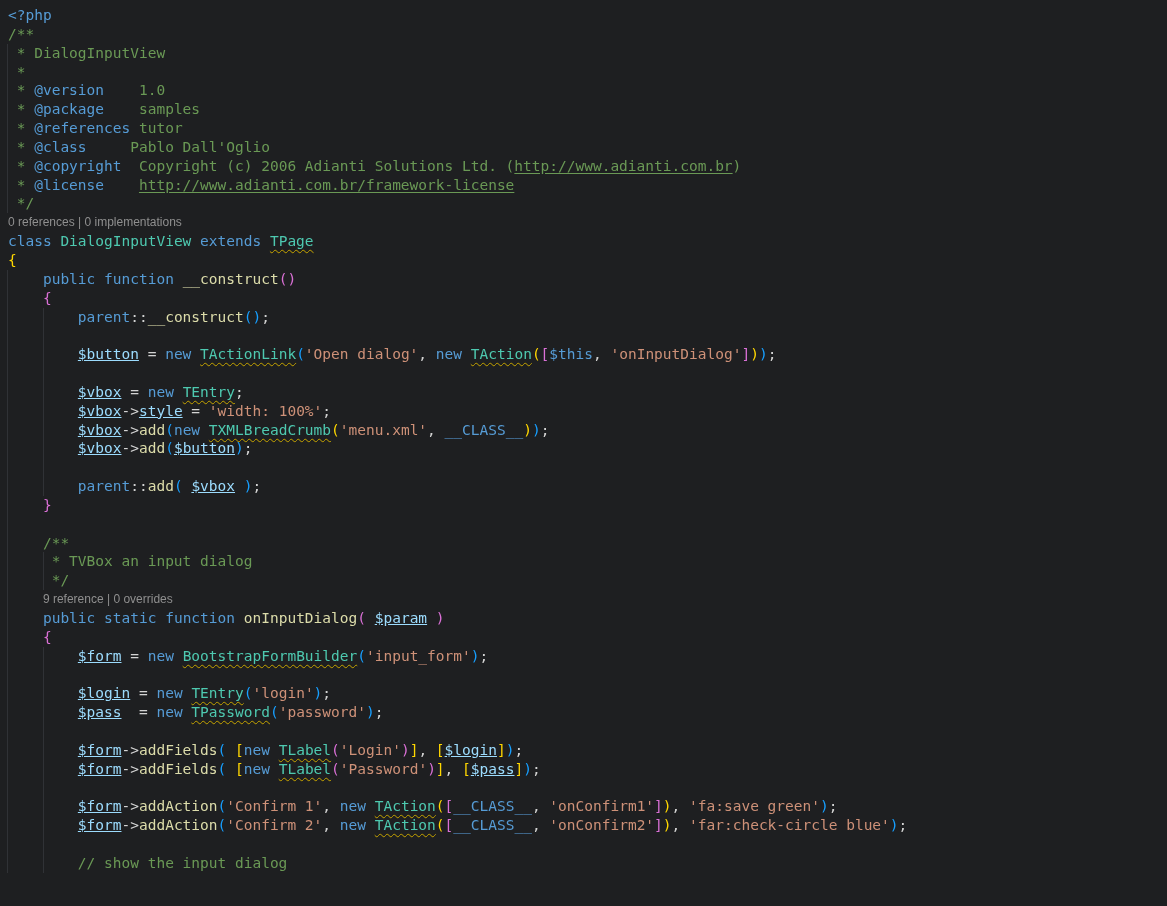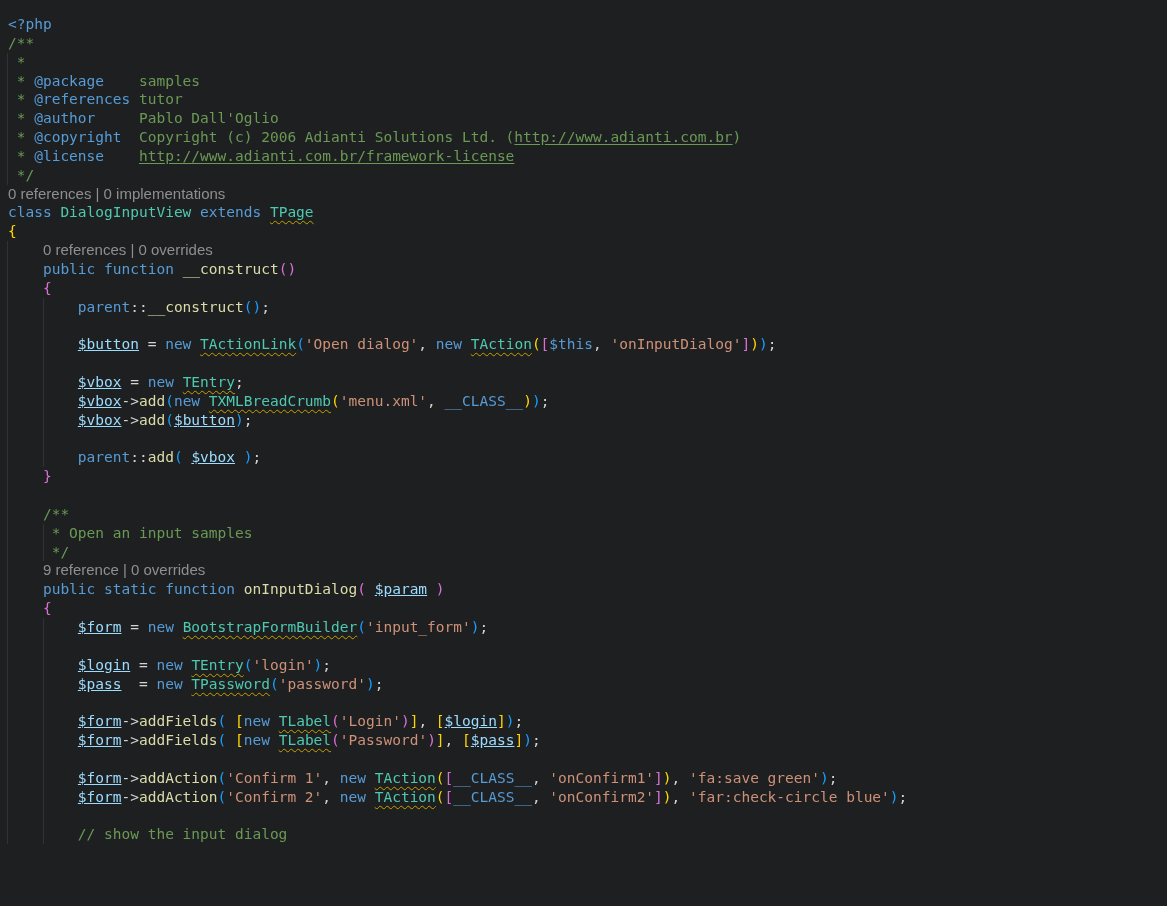--- a/index.html
+++ b/index.html
@@ -3,34 +3,34 @@
 <meta charset="utf-8">
 <style>
   html, body { margin: 0; padding: 0; }
   body {
     width: 1167px; height: 906px; overflow: hidden;
     font-family: "DejaVu Sans Mono", monospace;
   }
   #editor {
     position: relative;
     width: 1167px; height: 906px;
-    padding-top: 15px;
+    padding-top: 6px;
     box-sizing: border-box;
   }
   .line {
     position: relative;
     height: 18.85px;
     line-height: 18.85px;
     white-space: pre;
     font-size: 14.5px;
     padding-left: 8px;
   }
   .line.lens {
     font-family: "Liberation Sans", sans-serif;
-    font-size: 15px;
+    font-size: 12px;
     color: var(--lens);
   }
   .guide {
     position: absolute;
     top: 0; bottom: 0;
     width: 1px;
     background: var(--guide);
   }
   .tok-kw  { color: var(--kw); }
   .tok-cls { color: var(--cls); }
@@ -49,46 +49,48 @@
   .tok-b2  { color: var(--b2); }
   .tok-b3  { color: var(--b3); }
   .lens-link { cursor: pointer; }
 </style>
 </head>
 <body style="background: rgb(30, 31, 33);">
 
 <div id="editor">
     <div class="line"><span class="tok-kw">&lt;?php</span></div>
     <div class="line"><span class="tok-com">/**</span></div>
+    <div class="line"><span class="guide" style="left: 7px;"></span><span class="tok-com"> * DialogInputView</span></div>
     <div class="line"><span class="guide" style="left: 7px;"></span><span class="tok-com"> *</span></div>
+    <div class="line"><span class="guide" style="left: 7px;"></span><span class="tok-com"> * </span><span class="tok-tag">@version</span><span class="tok-com">    1.0</span></div>
     <div class="line"><span class="guide" style="left: 7px;"></span><span class="tok-com"> * </span><span class="tok-tag">@package</span><span class="tok-com">    samples</span></div>
     <div class="line"><span class="guide" style="left: 7px;"></span><span class="tok-com"> * </span><span class="tok-tag">@references</span><span class="tok-com"> tutor</span></div>
-    <div class="line"><span class="guide" style="left: 7px;"></span><span class="tok-com"> * </span><span class="tok-tag">@author</span><span class="tok-com">     Pablo Dall'Oglio</span></div>
+    <div class="line"><span class="guide" style="left: 7px;"></span><span class="tok-com"> * </span><span class="tok-tag">@class</span><span class="tok-com">     Pablo Dall'Oglio</span></div>
     <div class="line"><span class="guide" style="left: 7px;"></span><span class="tok-com"> * </span><span class="tok-tag">@copyright</span><span class="tok-com">  Copyright (c) 2006 Adianti Solutions Ltd. (</span><span class="tok-comu">http://www.adianti.com.br</span><span class="tok-com">)</span></div>
     <div class="line"><span class="guide" style="left: 7px;"></span><span class="tok-com"> * </span><span class="tok-tag">@license</span><span class="tok-com">    </span><span class="tok-comu">http://www.adianti.com.br/framework-license</span></div>
     <div class="line"><span class="guide" style="left: 7px;"></span><span class="tok-com"> */</span></div>
     <div class="line lens"><span class="lens-link" style="padding-left: 0px;">0 references | 0 implementations</span></div>
     <div class="line"><span class="tok-kw">class</span><span class="tok-pun"> </span><span class="tok-cls">DialogInputView</span><span class="tok-pun"> </span><span class="tok-kw">extends</span><span class="tok-pun"> </span><span class="tok-clsq">TPage</span></div>
     <div class="line"><span class="tok-b1">{</span></div>
-    <div class="line lens"><span class="guide" style="left: 7px;"></span><span class="lens-link" style="padding-left: 34.92px;">0 references | 0 overrides</span></div>
     <div class="line"><span class="guide" style="left: 7px;"></span><span class="tok-pun">    </span><span class="tok-kw">public</span><span class="tok-pun"> </span><span class="tok-kw">function</span><span class="tok-pun"> </span><span class="tok-fn">__construct</span><span class="tok-b2">()</span></div>
     <div class="line"><span class="guide" style="left: 7px;"></span><span class="tok-pun">    </span><span class="tok-b2">{</span></div>
     <div class="line"><span class="guide" style="left: 7px;"></span><span class="guide" style="left: 43px;"></span><span class="tok-pun">        </span><span class="tok-kw">parent</span><span class="tok-pun">::</span><span class="tok-fn">__construct</span><span class="tok-b3">()</span><span class="tok-pun">;</span></div>
     <div class="line"><span class="guide" style="left: 7px;"></span><span class="guide" style="left: 43px;"></span></div>
     <div class="line"><span class="guide" style="left: 7px;"></span><span class="guide" style="left: 43px;"></span><span class="tok-pun">        </span><span class="tok-var">$button</span><span class="tok-pun"> = </span><span class="tok-kw">new</span><span class="tok-pun"> </span><span class="tok-clsq">TActionLink</span><span class="tok-b3">(</span><span class="tok-str">'Open dialog'</span><span class="tok-pun">, </span><span class="tok-kw">new</span><span class="tok-pun"> </span><span class="tok-clsq">TAction</span><span class="tok-b1">(</span><span class="tok-b2">[</span><span class="tok-kw">$this</span><span class="tok-pun">, </span><span class="tok-str">'onInputDialog'</span><span class="tok-b2">]</span><span class="tok-b1">)</span><span class="tok-b3">)</span><span class="tok-pun">;</span></div>
     <div class="line"><span class="guide" style="left: 7px;"></span><span class="guide" style="left: 43px;"></span></div>
     <div class="line"><span class="guide" style="left: 7px;"></span><span class="guide" style="left: 43px;"></span><span class="tok-pun">        </span><span class="tok-var">$vbox</span><span class="tok-pun"> = </span><span class="tok-kw">new</span><span class="tok-pun"> </span><span class="tok-clsq">TEntry</span><span class="tok-pun">;</span></div>
+    <div class="line"><span class="guide" style="left: 7px;"></span><span class="guide" style="left: 43px;"></span><span class="tok-pun">        </span><span class="tok-var">$vbox</span><span class="tok-pun">-&gt;</span><span class="tok-var">style</span><span class="tok-pun"> = </span><span class="tok-str">'width: 100%'</span><span class="tok-pun">;</span></div>
     <div class="line"><span class="guide" style="left: 7px;"></span><span class="guide" style="left: 43px;"></span><span class="tok-pun">        </span><span class="tok-var">$vbox</span><span class="tok-pun">-&gt;</span><span class="tok-fn">add</span><span class="tok-b3">(</span><span class="tok-kw">new</span><span class="tok-pun"> </span><span class="tok-clsq">TXMLBreadCrumb</span><span class="tok-b1">(</span><span class="tok-str">'menu.xml'</span><span class="tok-pun">, </span><span class="tok-kw">__CLASS__</span><span class="tok-b1">)</span><span class="tok-b3">)</span><span class="tok-pun">;</span></div>
     <div class="line"><span class="guide" style="left: 7px;"></span><span class="guide" style="left: 43px;"></span><span class="tok-pun">        </span><span class="tok-var">$vbox</span><span class="tok-pun">-&gt;</span><span class="tok-fn">add</span><span class="tok-b3">(</span><span class="tok-var">$button</span><span class="tok-b3">)</span><span class="tok-pun">;</span></div>
     <div class="line"><span class="guide" style="left: 7px;"></span><span class="guide" style="left: 43px;"></span></div>
     <div class="line"><span class="guide" style="left: 7px;"></span><span class="guide" style="left: 43px;"></span><span class="tok-pun">        </span><span class="tok-kw">parent</span><span class="tok-pun">::</span><span class="tok-fn">add</span><span class="tok-b3">(</span><span class="tok-pun"> </span><span class="tok-var">$vbox</span><span class="tok-pun"> </span><span class="tok-b3">)</span><span class="tok-pun">;</span></div>
     <div class="line"><span class="guide" style="left: 7px;"></span><span class="tok-pun">    </span><span class="tok-b2">}</span></div>
     <div class="line"><span class="guide" style="left: 7px;"></span></div>
     <div class="line"><span class="guide" style="left: 7px;"></span><span class="tok-com">    /**</span></div>
-    <div class="line"><span class="guide" style="left: 7px;"></span><span class="guide" style="left: 43px;"></span><span class="tok-com">     * Open an input samples</span></div>
+    <div class="line"><span class="guide" style="left: 7px;"></span><span class="guide" style="left: 43px;"></span><span class="tok-com">     * TVBox an input dialog</span></div>
     <div class="line"><span class="guide" style="left: 7px;"></span><span class="guide" style="left: 43px;"></span><span class="tok-com">     */</span></div>
     <div class="line lens"><span class="guide" style="left: 7px;"></span><span class="lens-link" style="padding-left: 34.92px;">9 reference | 0 overrides</span></div>
     <div class="line"><span class="guide" style="left: 7px;"></span><span class="tok-pun">    </span><span class="tok-kw">public</span><span class="tok-pun"> </span><span class="tok-kw">static</span><span class="tok-pun"> </span><span class="tok-kw">function</span><span class="tok-pun"> </span><span class="tok-fn">onInputDialog</span><span class="tok-b2">(</span><span class="tok-pun"> </span><span class="tok-var">$param</span><span class="tok-pun"> </span><span class="tok-b2">)</span></div>
     <div class="line"><span class="guide" style="left: 7px;"></span><span class="tok-pun">    </span><span class="tok-b2">{</span></div>
     <div class="line"><span class="guide" style="left: 7px;"></span><span class="guide" style="left: 43px;"></span><span class="tok-pun">        </span><span class="tok-var">$form</span><span class="tok-pun"> = </span><span class="tok-kw">new</span><span class="tok-pun"> </span><span class="tok-clsq">BootstrapFormBuilder</span><span class="tok-b3">(</span><span class="tok-str">'input_form'</span><span class="tok-b3">)</span><span class="tok-pun">;</span></div>
     <div class="line"><span class="guide" style="left: 7px;"></span><span class="guide" style="left: 43px;"></span></div>
     <div class="line"><span class="guide" style="left: 7px;"></span><span class="guide" style="left: 43px;"></span><span class="tok-pun">        </span><span class="tok-var">$login</span><span class="tok-pun"> = </span><span class="tok-kw">new</span><span class="tok-pun"> </span><span class="tok-clsq">TEntry</span><span class="tok-b3">(</span><span class="tok-str">'login'</span><span class="tok-b3">)</span><span class="tok-pun">;</span></div>
     <div class="line"><span class="guide" style="left: 7px;"></span><span class="guide" style="left: 43px;"></span><span class="tok-pun">        </span><span class="tok-var">$pass</span><span class="tok-pun">  = </span><span class="tok-kw">new</span><span class="tok-pun"> </span><span class="tok-clsq">TPassword</span><span class="tok-b3">(</span><span class="tok-str">'password'</span><span class="tok-b3">)</span><span class="tok-pun">;</span></div>
     <div class="line"><span class="guide" style="left: 7px;"></span><span class="guide" style="left: 43px;"></span></div>
     <div class="line"><span class="guide" style="left: 7px;"></span><span class="guide" style="left: 43px;"></span><span class="tok-pun">        </span><span class="tok-var">$form</span><span class="tok-pun">-&gt;</span><span class="tok-fn">addFields</span><span class="tok-b3">(</span><span class="tok-pun"> </span><span class="tok-b1">[</span><span class="tok-kw">new</span><span class="tok-pun"> </span><span class="tok-clsq">TLabel</span><span class="tok-b2">(</span><span class="tok-str">'Login'</span><span class="tok-b2">)</span><span class="tok-b1">]</span><span class="tok-pun">, </span><span class="tok-b1">[</span><span class="tok-var">$login</span><span class="tok-b1">]</span><span class="tok-b3">)</span><span class="tok-pun">;</span></div>

